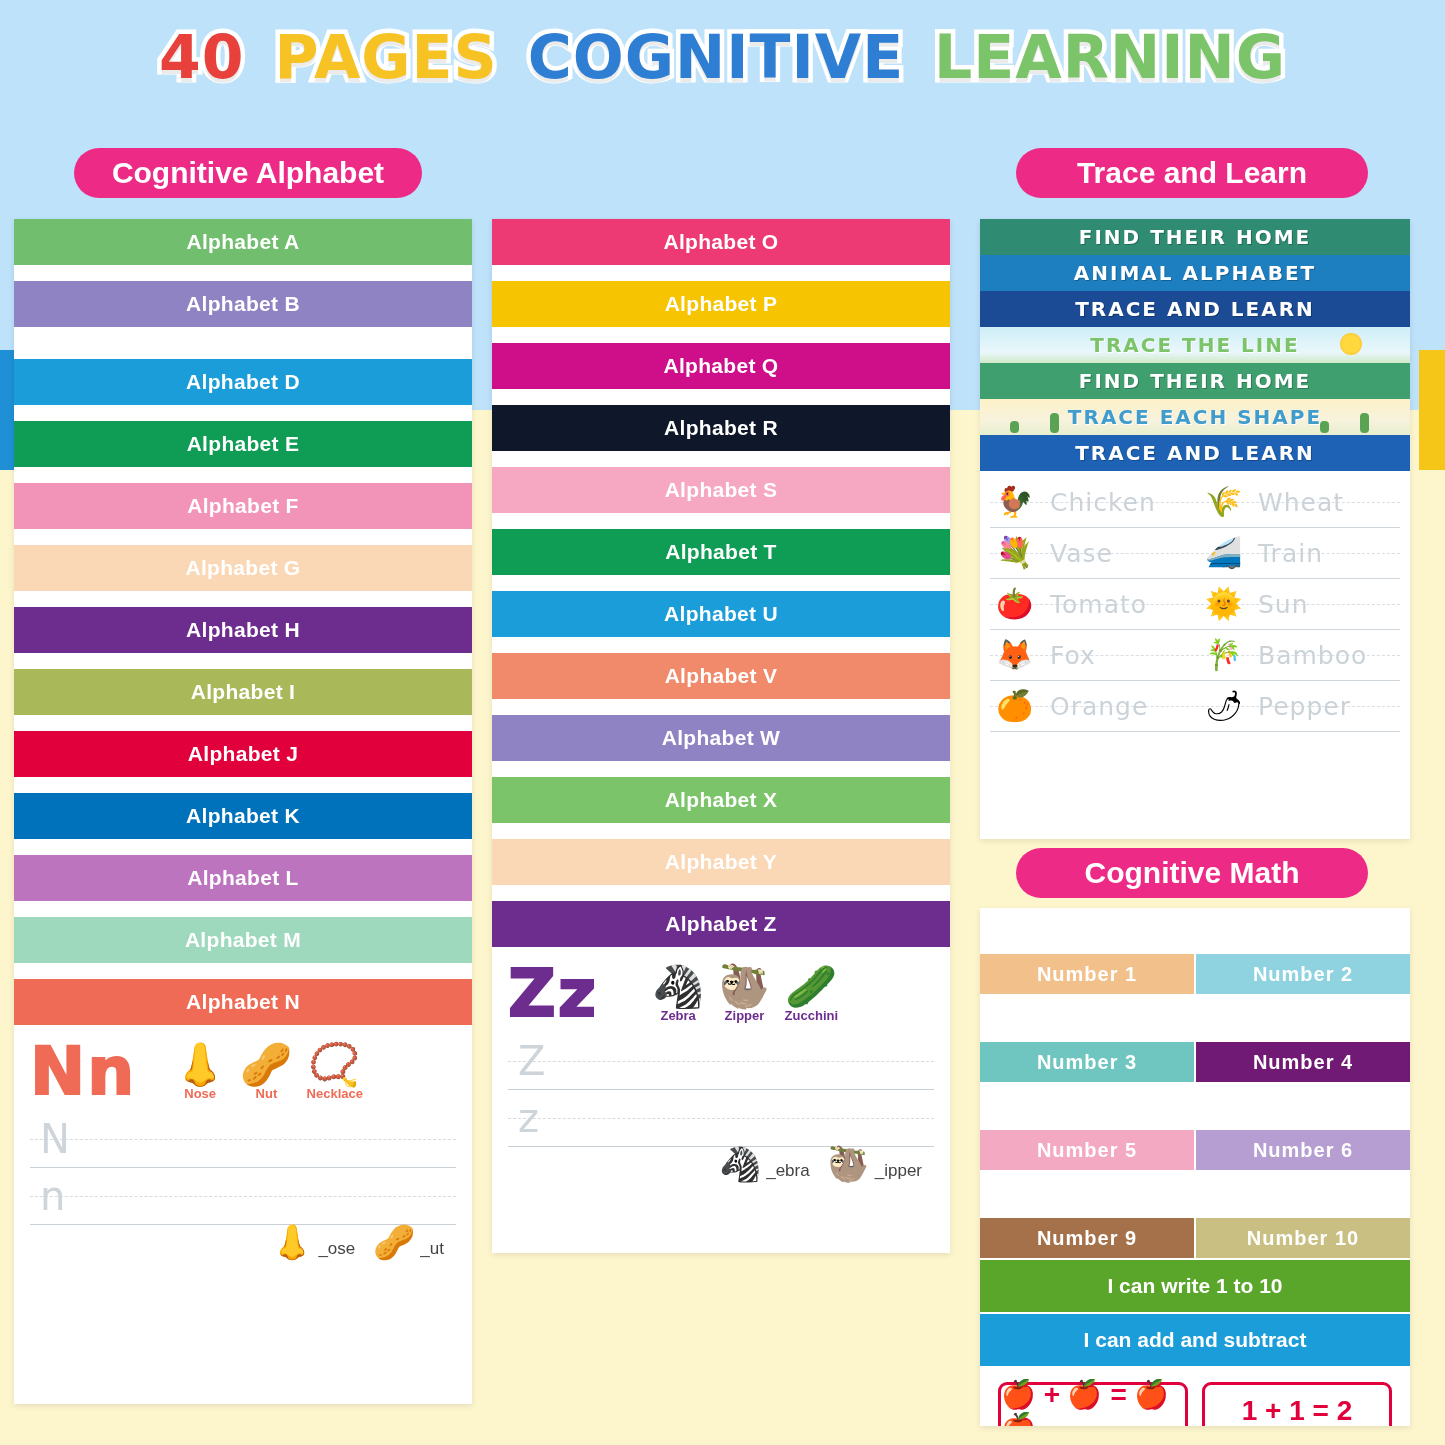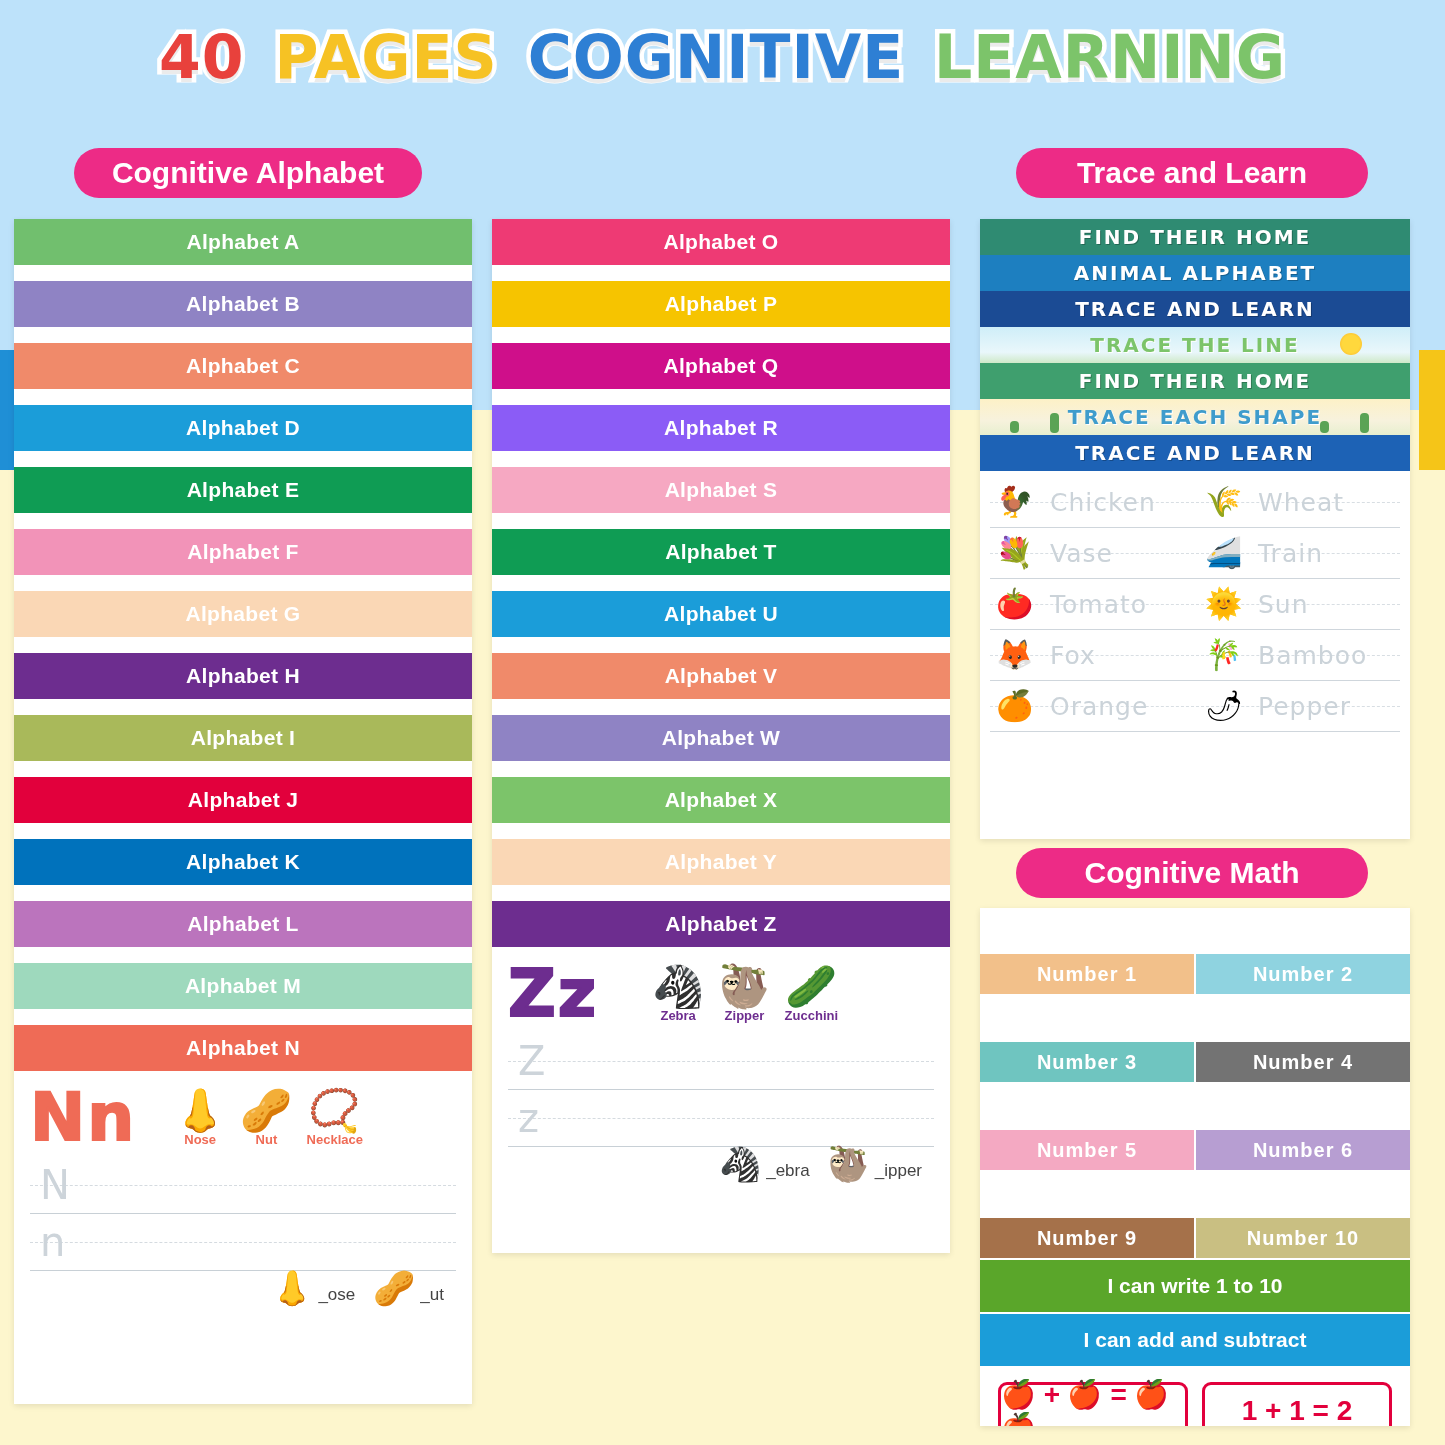--- a/index.html
+++ b/index.html
@@ -304,23 +304,20 @@
   <div class="card" style="left:14px; top:219px; width:458px; height:1185px;">
     <div id="alpha-left">
         <div class="strip" style="background: rgb(113, 191, 110);">
           <span>Alphabet A</span>
         </div>
         <div class="gap"></div>
         <div class="strip" style="background: rgb(143, 131, 196);">
           <span>Alphabet B</span>
         </div>
         <div class="gap"></div>
-        <div class="strip" style="background: rgb(240, 138, 106);">
-          <span>Alphabet C</span>
-        </div>
         <div class="gap"></div>
         <div class="strip" style="background: rgb(27, 157, 217);">
           <span>Alphabet D</span>
         </div>
         <div class="gap"></div>
         <div class="strip" style="background: rgb(15, 156, 84);">
           <span>Alphabet E</span>
         </div>
         <div class="gap"></div>
         <div class="strip" style="background: rgb(242, 147, 184); text-align: right;">
@@ -401,21 +398,21 @@
         </div>
         <div class="gap"></div>
         <div class="strip" style="background: rgb(246, 196, 0);">
           <span>Alphabet P</span>
         </div>
         <div class="gap"></div>
         <div class="strip" style="background: rgb(207, 15, 138);">
           <span>Alphabet Q</span>
         </div>
         <div class="gap"></div>
-        <div class="strip" style="background: #8b5cf6;">
+        <div class="strip" style="background: #0f172a;">
           <span>Alphabet R</span>
         </div>
         <div class="gap"></div>
         <div class="strip" style="background: rgb(246, 168, 194);">
           <span>Alphabet S</span>
         </div>
         <div class="gap"></div>
         <div class="strip" style="background: rgb(15, 156, 84);">
           <span>Alphabet T</span>
         </div>
@@ -546,21 +543,21 @@
     <div class="num-grid" id="num-grid">
         <div class="num-cell" style="background: rgb(242, 192, 138);">
           <span>Number 1</span>
         </div>
         <div class="num-cell" style="background: rgb(143, 211, 224);">
           <span>Number 2</span>
         </div>
         <div class="num-cell" style="background: rgb(111, 197, 192);">
           <span>Number 3</span>
         </div>
-        <div class="num-cell" style="background: #737373;">
+        <div class="num-cell" style="background: #701a75;">
           <span>Number 4</span>
         </div>
         <div class="num-cell" style="background: rgb(244, 169, 194);">
           <span>Number 5</span>
         </div>
         <div class="num-cell" style="background: rgb(183, 158, 210);">
           <span>Number 6</span>
         </div>
         <div class="num-cell" style="background: rgb(165, 113, 74);">
           <span>Number 9</span>

